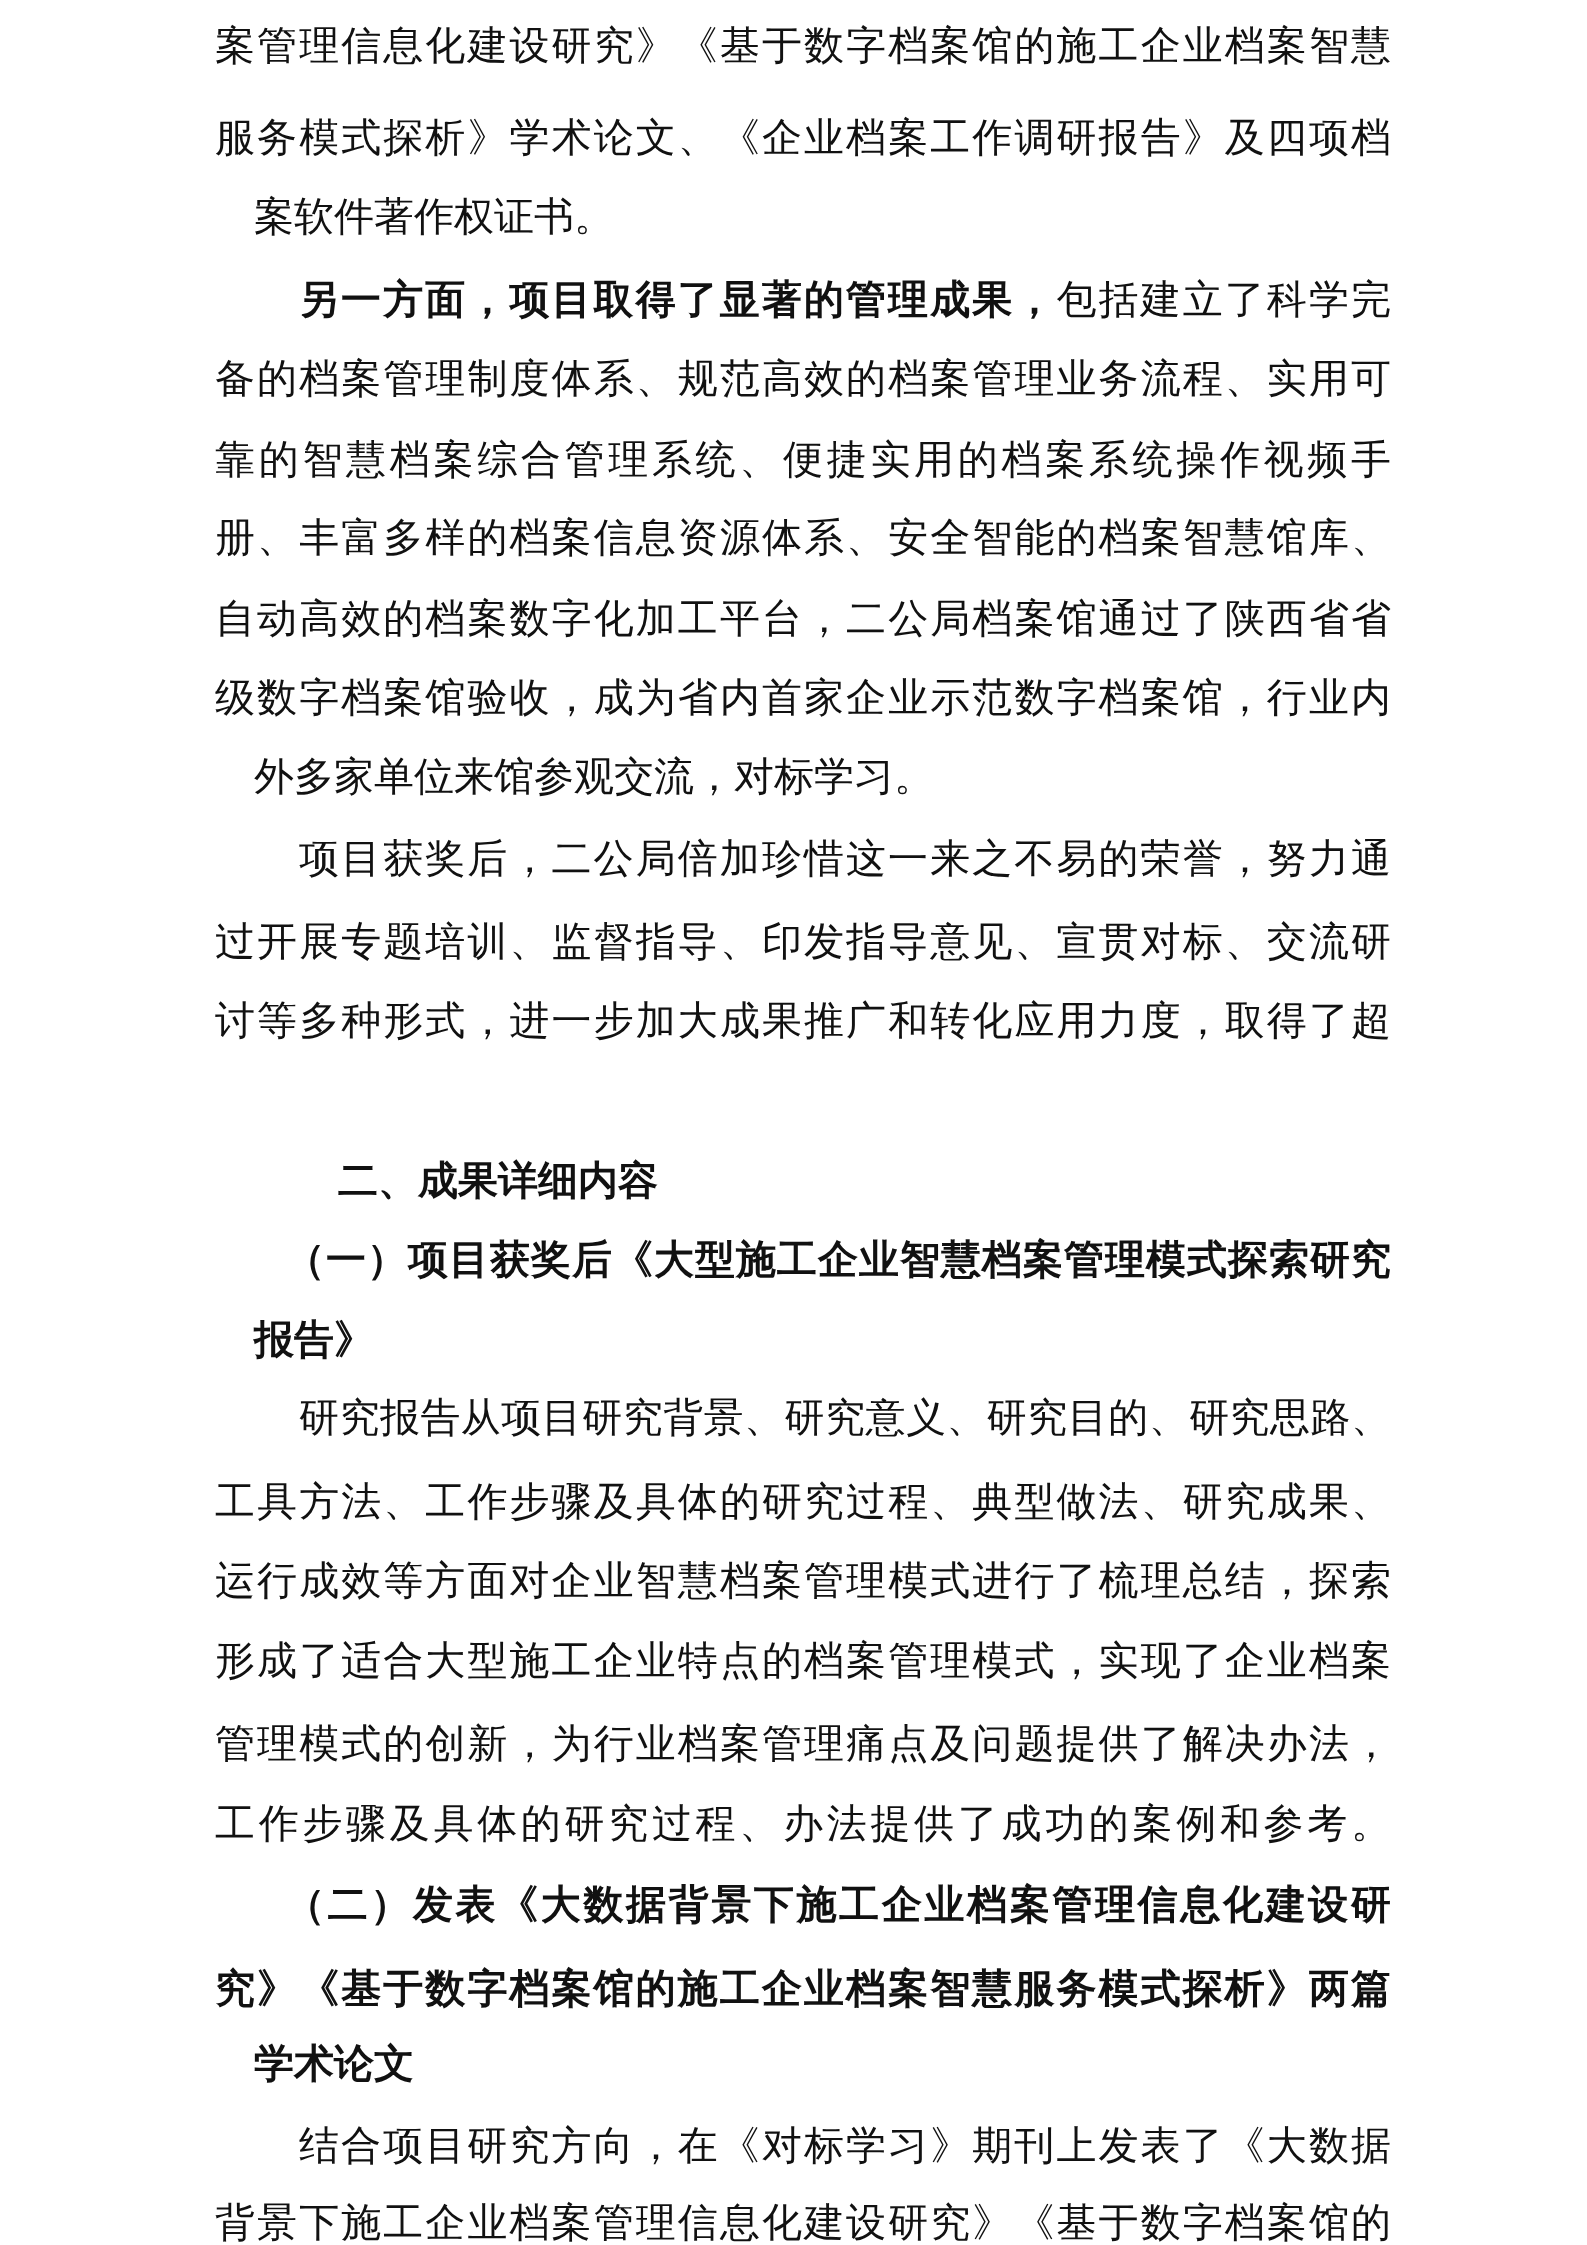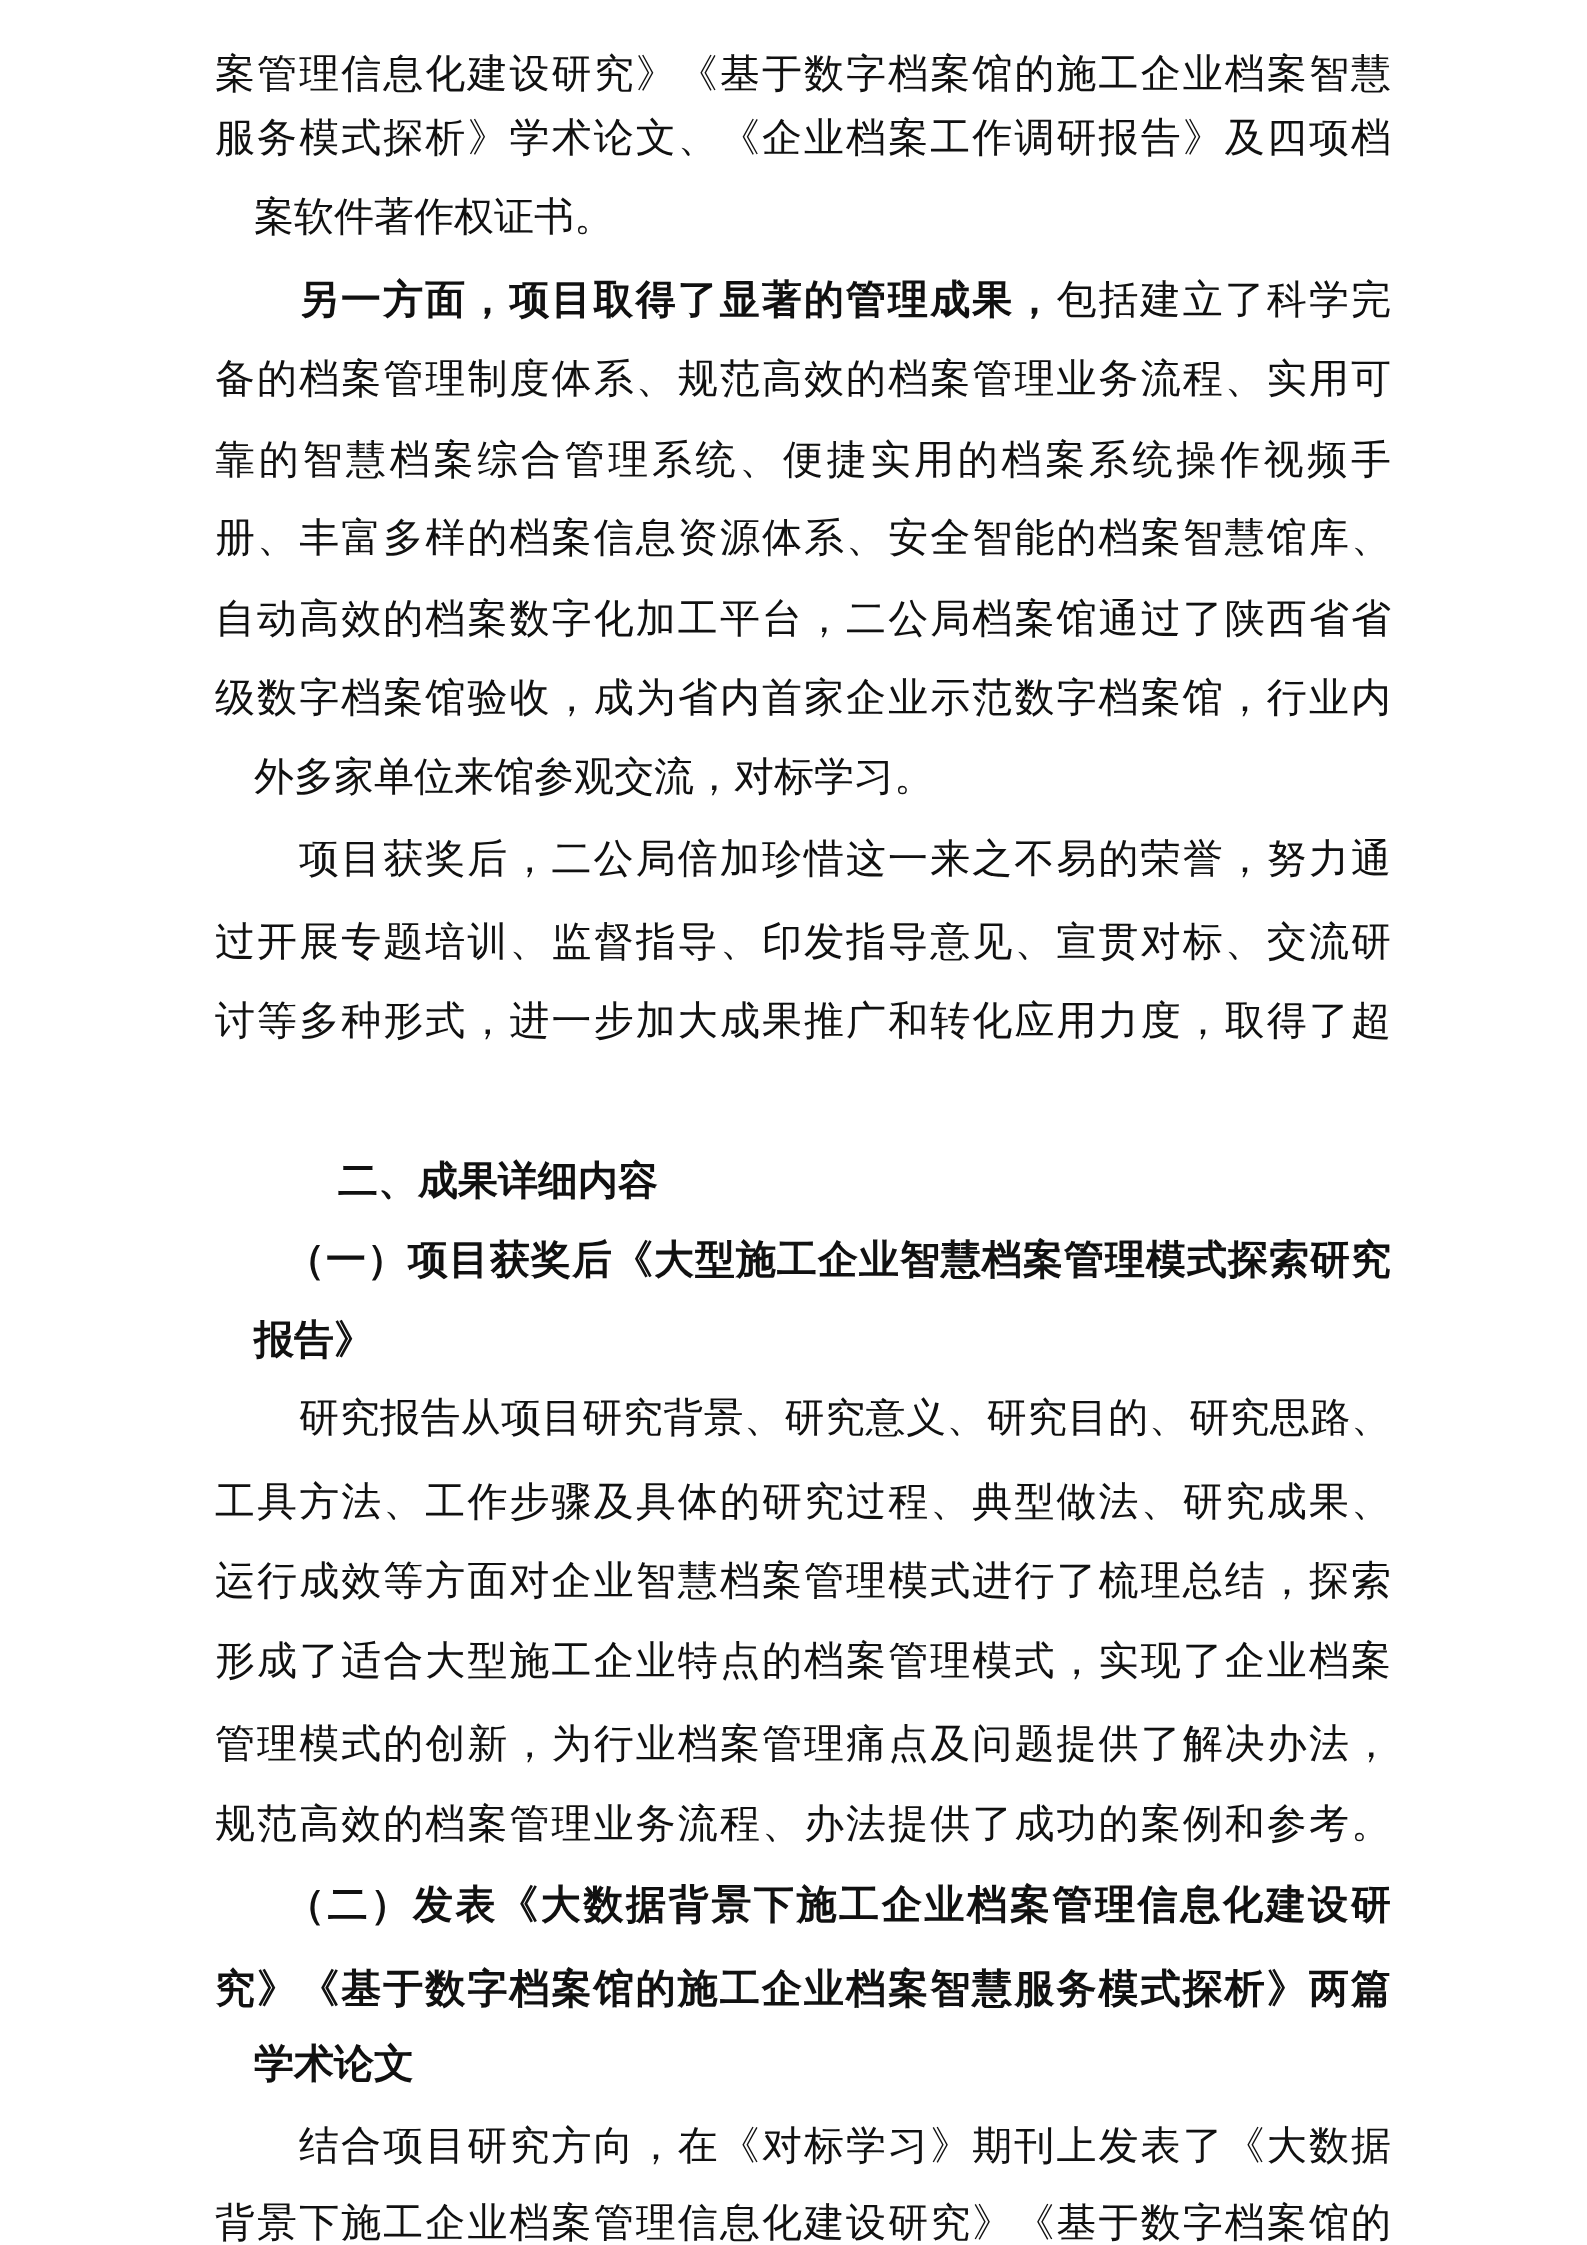--- a/index.html
+++ b/index.html
@@ -23,21 +23,21 @@
   .indent { left: 299px; width: 1092px; font-family: Liberation Serif, serif; }
   .heading-hei { font-family: "DejaVu Sans", "Liberation Sans", sans-serif; font-weight: bold; }
   .heading-bold { font-weight: bold; }
   b { font-weight: bold; }
 </style>
 </head>
 <body>
 
 <div class="page">
 
-  <div class="line" style="top:33px">案管理信息化建设研究》《基于数字档案馆的施工企业档案智慧</div>
+  <div class="line" style="top:5px">案管理信息化建设研究》《基于数字档案馆的施工企业档案智慧</div>
   <div class="line" style="top:97px">服务模式探析》学术论文、《企业档案工作调研报告》及四项档</div>
   <div class="line last" style="top:176px">案软件著作权证书。</div>
 
   <div class="line indent" style="top:260px"><b>另一方面，项目取得了显著的管理成果，</b><span>包括建立了科学完</span></div>
   <div class="line" style="top:338px">备的档案管理制度体系、规范高效的档案管理业务流程、实用可</div>
   <div class="line" style="top:419px">靠的智慧档案综合管理系统、便捷实用的档案系统操作视频手</div>
   <div class="line" style="top:497px">册、丰富多样的档案信息资源体系、安全智能的档案智慧馆库、</div>
   <div class="line" style="top:578px">自动高效的档案数字化加工平台，二公局档案馆通过了陕西省省</div>
   <div class="line" style="top:657px">级数字档案馆验收，成为省内首家企业示范数字档案馆，行业内</div>
   <div class="line last" style="top:736px">外多家单位来馆参观交流，对标学习。</div>
@@ -49,21 +49,21 @@
   <div class="line indent last heading-hei" style="top:1140px">二、成果详细内容</div>
 
   <div class="line indent heading-bold" style="top:1220px; left:285px; width:1106px;">（一）项目获奖后《大型施工企业智慧档案管理模式探索研究</div>
   <div class="line last heading-bold" style="top:1299px">报告》</div>
 
   <div class="line indent" style="top:1378px">研究报告从项目研究背景、研究意义、研究目的、研究思路、</div>
   <div class="line" style="top:1461px">工具方法、工作步骤及具体的研究过程、典型做法、研究成果、</div>
   <div class="line" style="top:1540px">运行成效等方面对企业智慧档案管理模式进行了梳理总结，探索</div>
   <div class="line" style="top:1620px">形成了适合大型施工企业特点的档案管理模式，实现了企业档案</div>
   <div class="line" style="top:1703px">管理模式的创新，为行业档案管理痛点及问题提供了解决办法，</div>
-  <div class="line" style="top:1783px">规范高效的档案管理业务流程、办法提供了成功的案例和参考。</div>
+  <div class="line" style="top:1783px">工作步骤及具体的研究过程、办法提供了成功的案例和参考。</div>
 
   <div class="line indent heading-bold" style="top:1865px; left:285px; width:1106px;">（二）发表《大数据背景下施工企业档案管理信息化建设研</div>
   <div class="line heading-bold" style="top:1948px">究》《基于数字档案馆的施工企业档案智慧服务模式探析》两篇</div>
   <div class="line last heading-bold" style="top:2023px">学术论文</div>
 
   <div class="line indent" style="top:2106px">结合项目研究方向，在《对标学习》期刊上发表了《大数据</div>
   <div class="line" style="top:2182px">背景下施工企业档案管理信息化建设研究》《基于数字档案馆的</div>
 
 </div>
 

